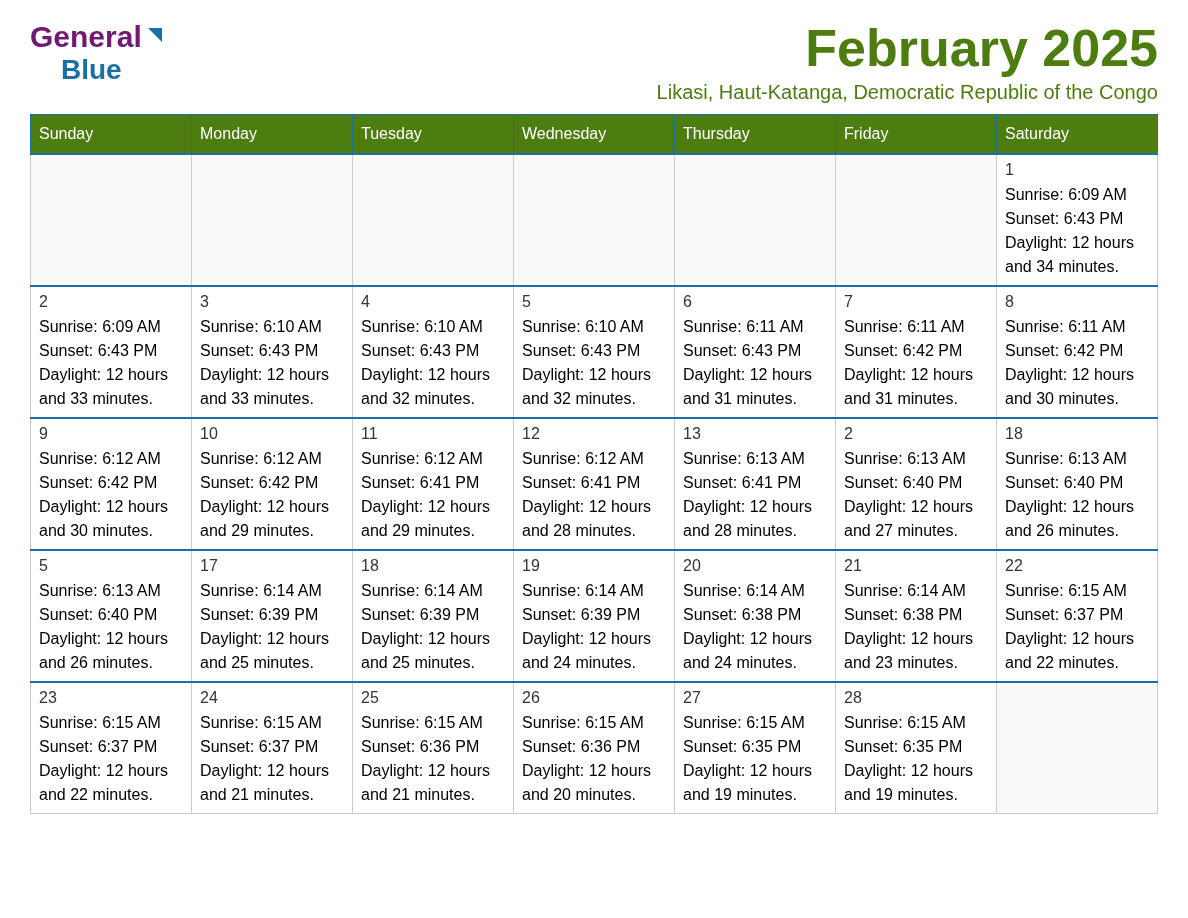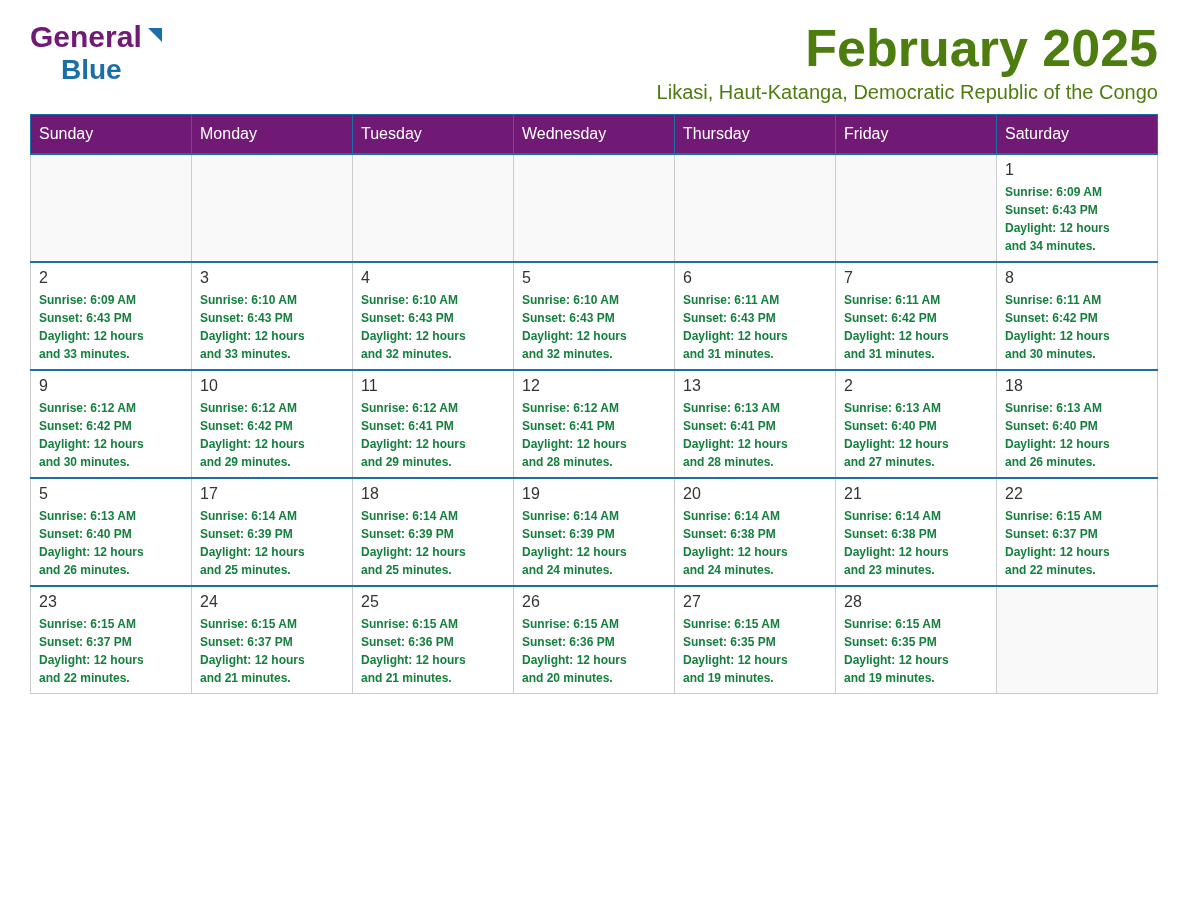--- a/index.html
+++ b/index.html
@@ -34,21 +34,21 @@
       font-size: 20px;
       color: #4d7c0f;
       margin-top: 4px;
     }
     .calendar {
       width: 100%;
       border-collapse: collapse;
       margin-top: 10px;
     }
     .calendar th {
-      background-color: #701a75;
+      background-color: #4d7c0f;
       color: #fff;
       padding: 10px 8px;
       text-align: left;
       font-size: 16px;
       font-weight: normal;
       border: 1px solid #1a6fa8;
     }
     .calendar td {
       border: 1px solid #ccc;
       vertical-align: top;
@@ -56,24 +56,23 @@
       width: 14.28%;
       min-height: 100px;
     }
     .day-number {
       font-size: 16px;
       color: #333;
       font-weight: normal;
       margin-bottom: 4px;
     }
     .day-info {
-      font-size: 12px;
-      color: #15803d;
+      font-size: 16px;
+      color: #000000;
       line-height: 1.5;
-      font-weight: bold;
     }
     .empty-cell {
       background: #f9f9f9;
     }
     .week-row td {
       border-top: 2px solid #1a6fa8;
     }
     .logo-container {
       display: flex;
       align-items: center;

